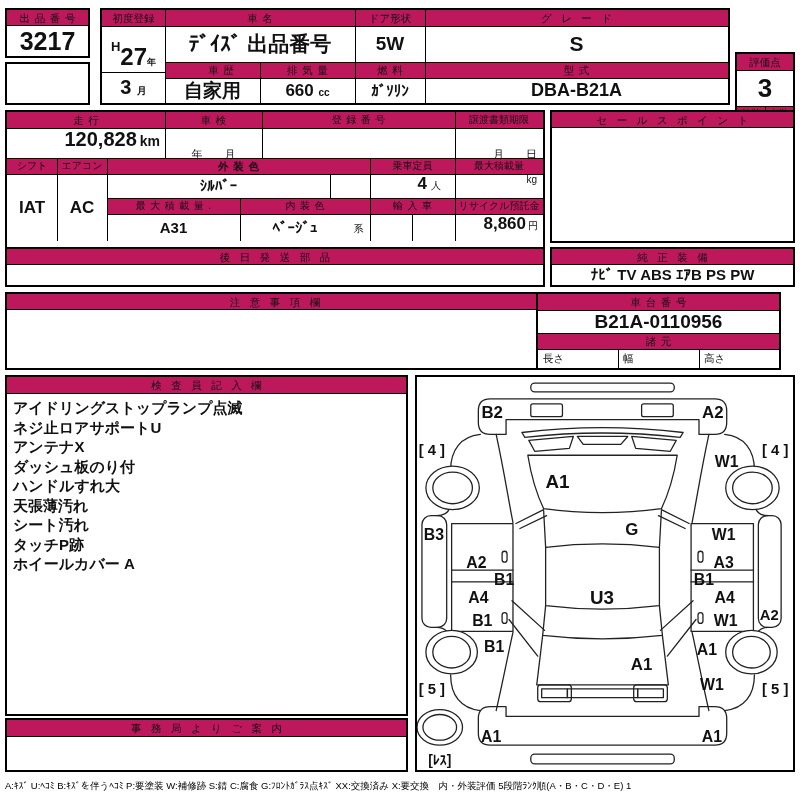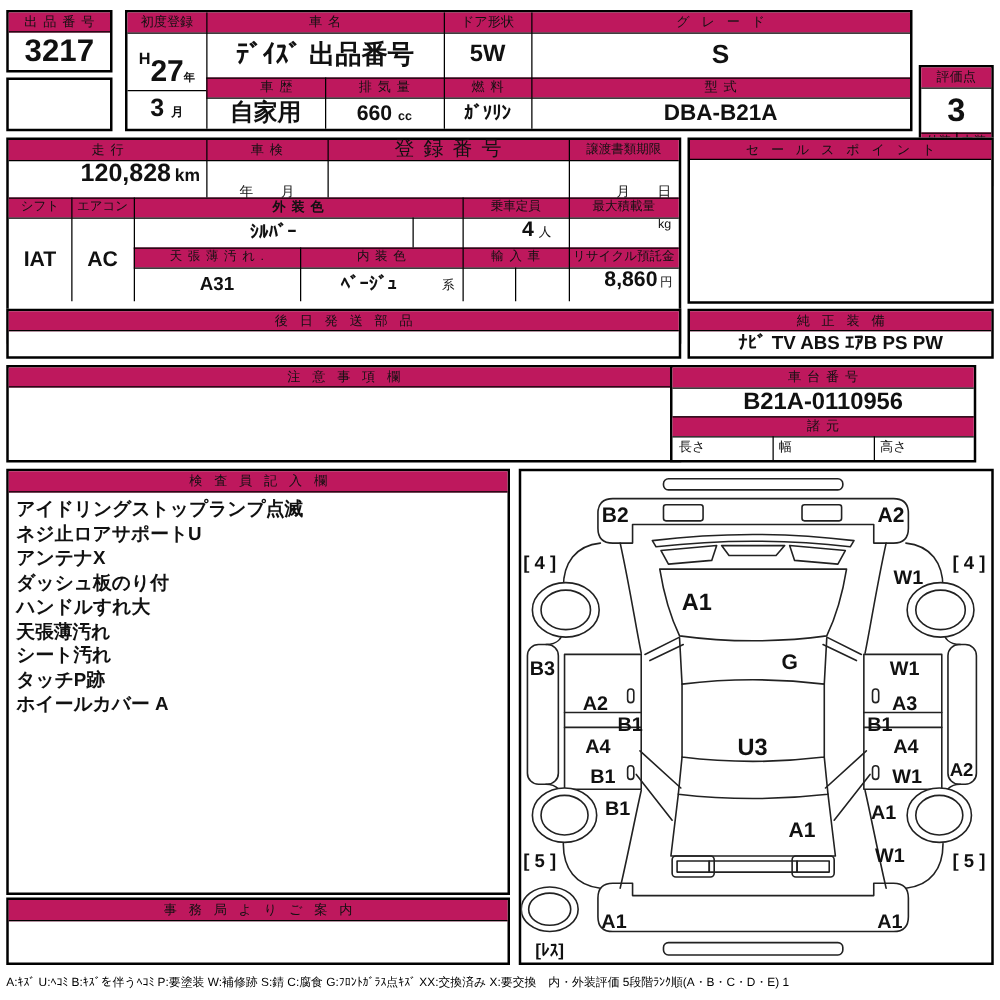--- a/index.html
+++ b/index.html
@@ -101,39 +101,39 @@
     <div class="hl" style="left:0;top:62px;width:536px;"></div>
     <div class="hl" style="left:100px;top:86px;width:436px;"></div>
     <div class="hl" style="left:100px;top:102px;width:436px;"></div>
     <div class="txt sp1" style="left:0;top:0;width:158px;font-size:10.5px;line-height:16px;">走行</div>
     <div class="txt b rt" style="left:0;top:16px;width:158px;height:30px;padding-right:5px;padding-left:44px;">
       <span style="font-size:20px;">120,828</span>
         <span class="unit" style="font-size:14px;margin-left:3px;">km</span>
     </div>
     <div class="txt sp1" style="left:158px;top:0;width:97px;font-size:10.5px;line-height:16px;">車検</div>
     <div class="txt" style="left:158px;top:16px;width:97px;height:30px;font-size:11px;line-height:52px;">年　　月</div>
-    <div class="txt sp1" style="left:255px;top:0;width:193px;font-size:16px;line-height:16px;">登録番号</div>
+    <div class="txt sp1" style="left:255px;top:0;width:193px;font-size:10px;line-height:16px;">登録番号</div>
     <div class="txt" style="left:448px;top:0;width:88px;font-size:10px;line-height:16px;">譲渡書類期限</div>
     <div class="txt" style="left:448px;top:16px;width:88px;height:30px;font-size:11px;line-height:52px;text-align:right;padding-right:6px;">月　　日</div>
     <div class="txt" style="left:0;top:46px;width:50px;font-size:10px;line-height:16px;">シフト</div>
     <div class="txt" style="left:50px;top:46px;width:50px;font-size:10px;line-height:16px;">エアコン</div>
     <div class="txt sp1" style="left:100px;top:46px;width:263px;font-size:10.5px;line-height:16px;font-weight:bold;">外装色</div>
     <div class="txt" style="left:363px;top:46px;width:85px;font-size:10px;line-height:16px;">乗車定員</div>
     <div class="txt" style="left:448px;top:46px;width:88px;font-size:10px;line-height:16px;">最大積載量</div>
     <div class="txt b" style="left:0;top:62px;width:50px;font-size:17px;line-height:67px;">IAT</div>
     <div class="txt b" style="left:50px;top:62px;width:50px;font-size:17px;line-height:67px;">AC</div>
     <div class="txt b" style="left:100px;top:62px;width:223px;font-size:15px;line-height:24px;">ｼﾙﾊﾞｰ</div>
     <div class="txt b rt" style="left:363px;top:62px;width:85px;height:24px;padding-right:14px;">
       <span style="font-size:17px;">4</span>
         <span style="font-size:10px;font-weight:normal;margin-left:4px;">人</span>
     </div>
     <div class="txt rt" style="left:448px;top:62px;width:88px;height:24px;padding-right:6px;">
       <span style="font-size:10px;">kg</span>
     </div>
-    <div class="txt sp1" style="left:100px;top:86px;width:133px;font-size:10px;line-height:16px;">天張薄汚れ.</div>
+    <div class="txt sp1" style="left:100px;top:86px;width:133px;font-size:10px;line-height:16px;">最大積載量.</div>
     <div class="txt sp1" style="left:233px;top:86px;width:130px;font-size:10px;line-height:16px;">内装色</div>
     <div class="txt sp1" style="left:363px;top:86px;width:85px;font-size:10px;line-height:16px;">輸入車</div>
     <div class="txt" style="left:448px;top:86px;width:88px;font-size:10px;line-height:16px;">リサイクル預託金</div>
     <div class="txt b" style="left:100px;top:102px;width:133px;font-size:15px;line-height:27px;">A31</div>
     <div class="txt b" style="left:233px;top:102px;width:110px;font-size:15px;line-height:27px;">ﾍﾞｰｼﾞｭ</div>
     <div class="txt" style="left:340px;top:102px;width:23px;font-size:10px;line-height:29px;">系</div>
     <div class="txt b rt" style="left:448px;top:102px;width:88px;height:27px;padding-right:5px;">
       <span style="font-size:17px;">8,860</span>
         <span style="font-size:10px;font-weight:normal;margin-left:2px;">円</span>
     </div>

